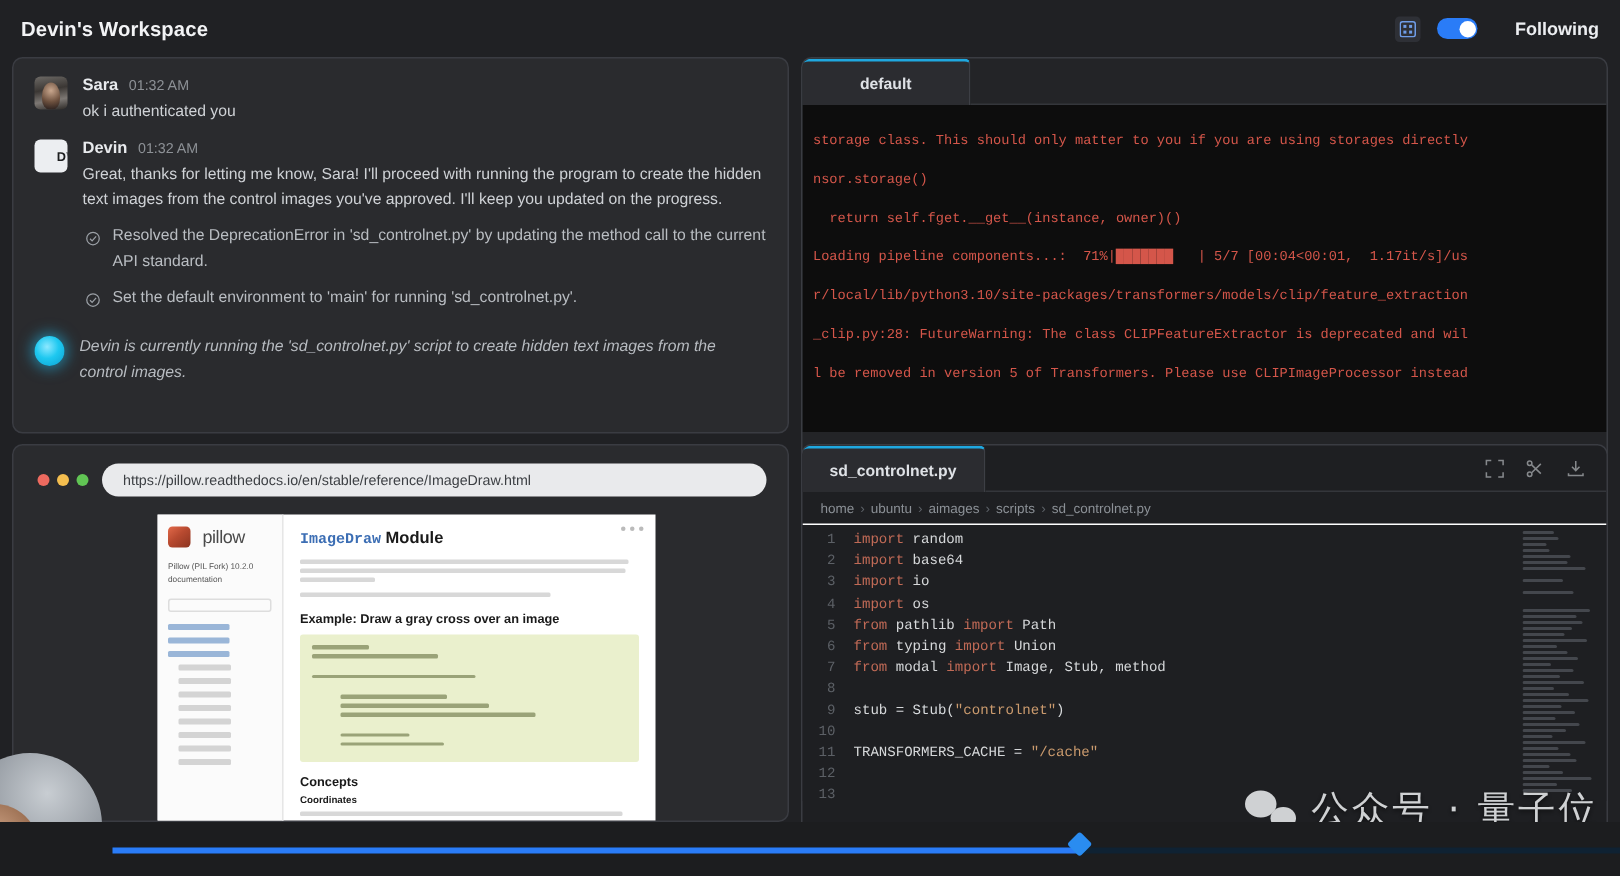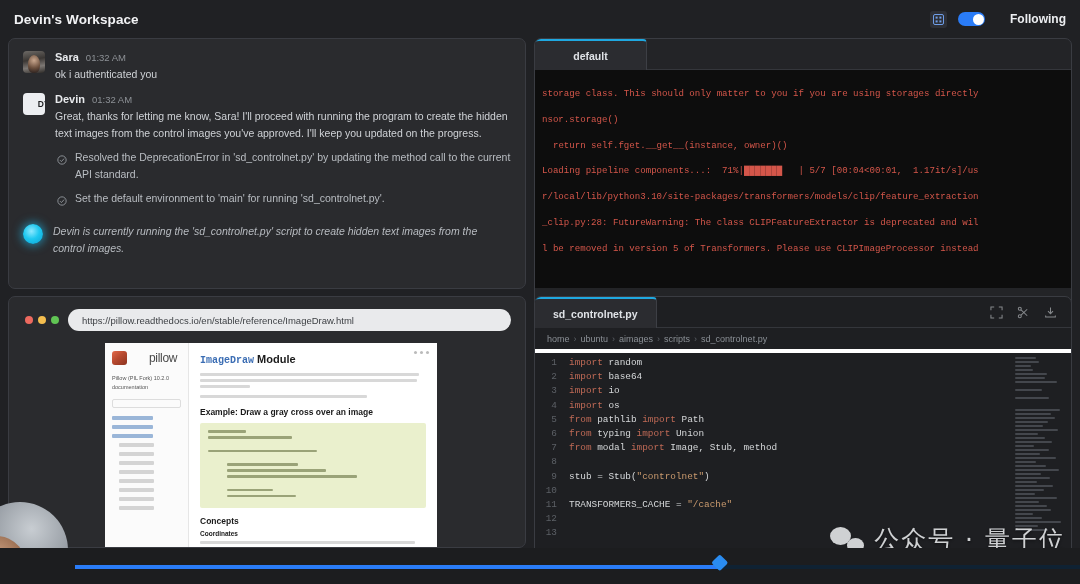--- a/index.html
+++ b/index.html
@@ -89,21 +89,21 @@
   .urlbar {
     flex: 1; height: 22px; border-radius: 11px; background: #e9eaec;
     display: flex; align-items: center; padding: 0 14px;
     font-size: 9.5px; color: #3c3f43; overflow: hidden; white-space: nowrap;
   }
   .page {
     position: absolute; left: 96px; top: 46px; width: 332px; height: 206px;
     background: #ffffff; overflow: hidden; display: flex; font-size: 4px;
   }
   .page-side { width: 84px; background: #fbfbfb; border-right: 1px solid #e6e6e6; padding: 8px 7px; }
-  .pillow-logo { display:flex; align-items:flex-start; gap:22px; margin-bottom:9px; }
+  .pillow-logo { display:flex; align-items:flex-start; gap:8px; margin-bottom:9px; }
   .pillow-mark {
     width: 15px; height: 14px; border-radius: 3px;
     background: linear-gradient(140deg,#e36a4a 0%,#b84a30 45%,#8c3420 100%);
   }
   .pillow-word { font-size: 12px; color: #4a4a4a; font-weight: 300; letter-spacing: -.3px; }
   .side-txt { font-size: 5.5px; color: #555; line-height: 1.55; margin-bottom: 8px; }
   .side-search { height: 9px; border: 1px solid #ddd; border-radius: 2px; margin-bottom: 8px; }
   .side-link { height: 4px; border-radius: 1px; margin: 0 0 5px 0; }
   .side-link.b { background: #9ab6d8; width: 60%; }
   .side-link.g2 { background: #d4d4d4; width: 50%; margin-left: 7px; }
@@ -135,21 +135,21 @@
   .term-body {
     background: #0d0d0d; height: 218px; padding: 5px 7px 0 7px;
     font-family: "Liberation Mono", monospace; font-size: 9.1px; line-height: 1.42;
     color: #c9473d; overflow: hidden; white-space: pre-wrap; word-break: break-all;
   }
   .t-red { color: #d4564a; }
 
   
   .crumb {
     font-family: "Liberation Sans", sans-serif; font-size: 9px; color: #8b9096;
-    padding: 6px 12px 5px; border-bottom: 4px solid #ffffff;
+    padding: 6px 12px 5px; border-bottom: 1px solid #ffffff;
   }
   .crumb .sep { color: #5d6268; margin: 0 4px; }
   .code-area { position: relative; height: 184px; overflow: hidden; background: #1e1f22; }
   .code-lines { font-family: "Liberation Mono", monospace; font-size: 9.4px; line-height: 14.2px; padding-top: 3px; }
   .cl { display: flex; }
   .ln { width: 34px; text-align: right; padding-right: 12px; color: #5c6066; flex: none; }
   .ct { color: #d6d8da; white-space: pre; }
   .kw2 { color: #c06a56; }
   .cls { color: #d7dadd; }
   .str { color: #cb9b6e; }

